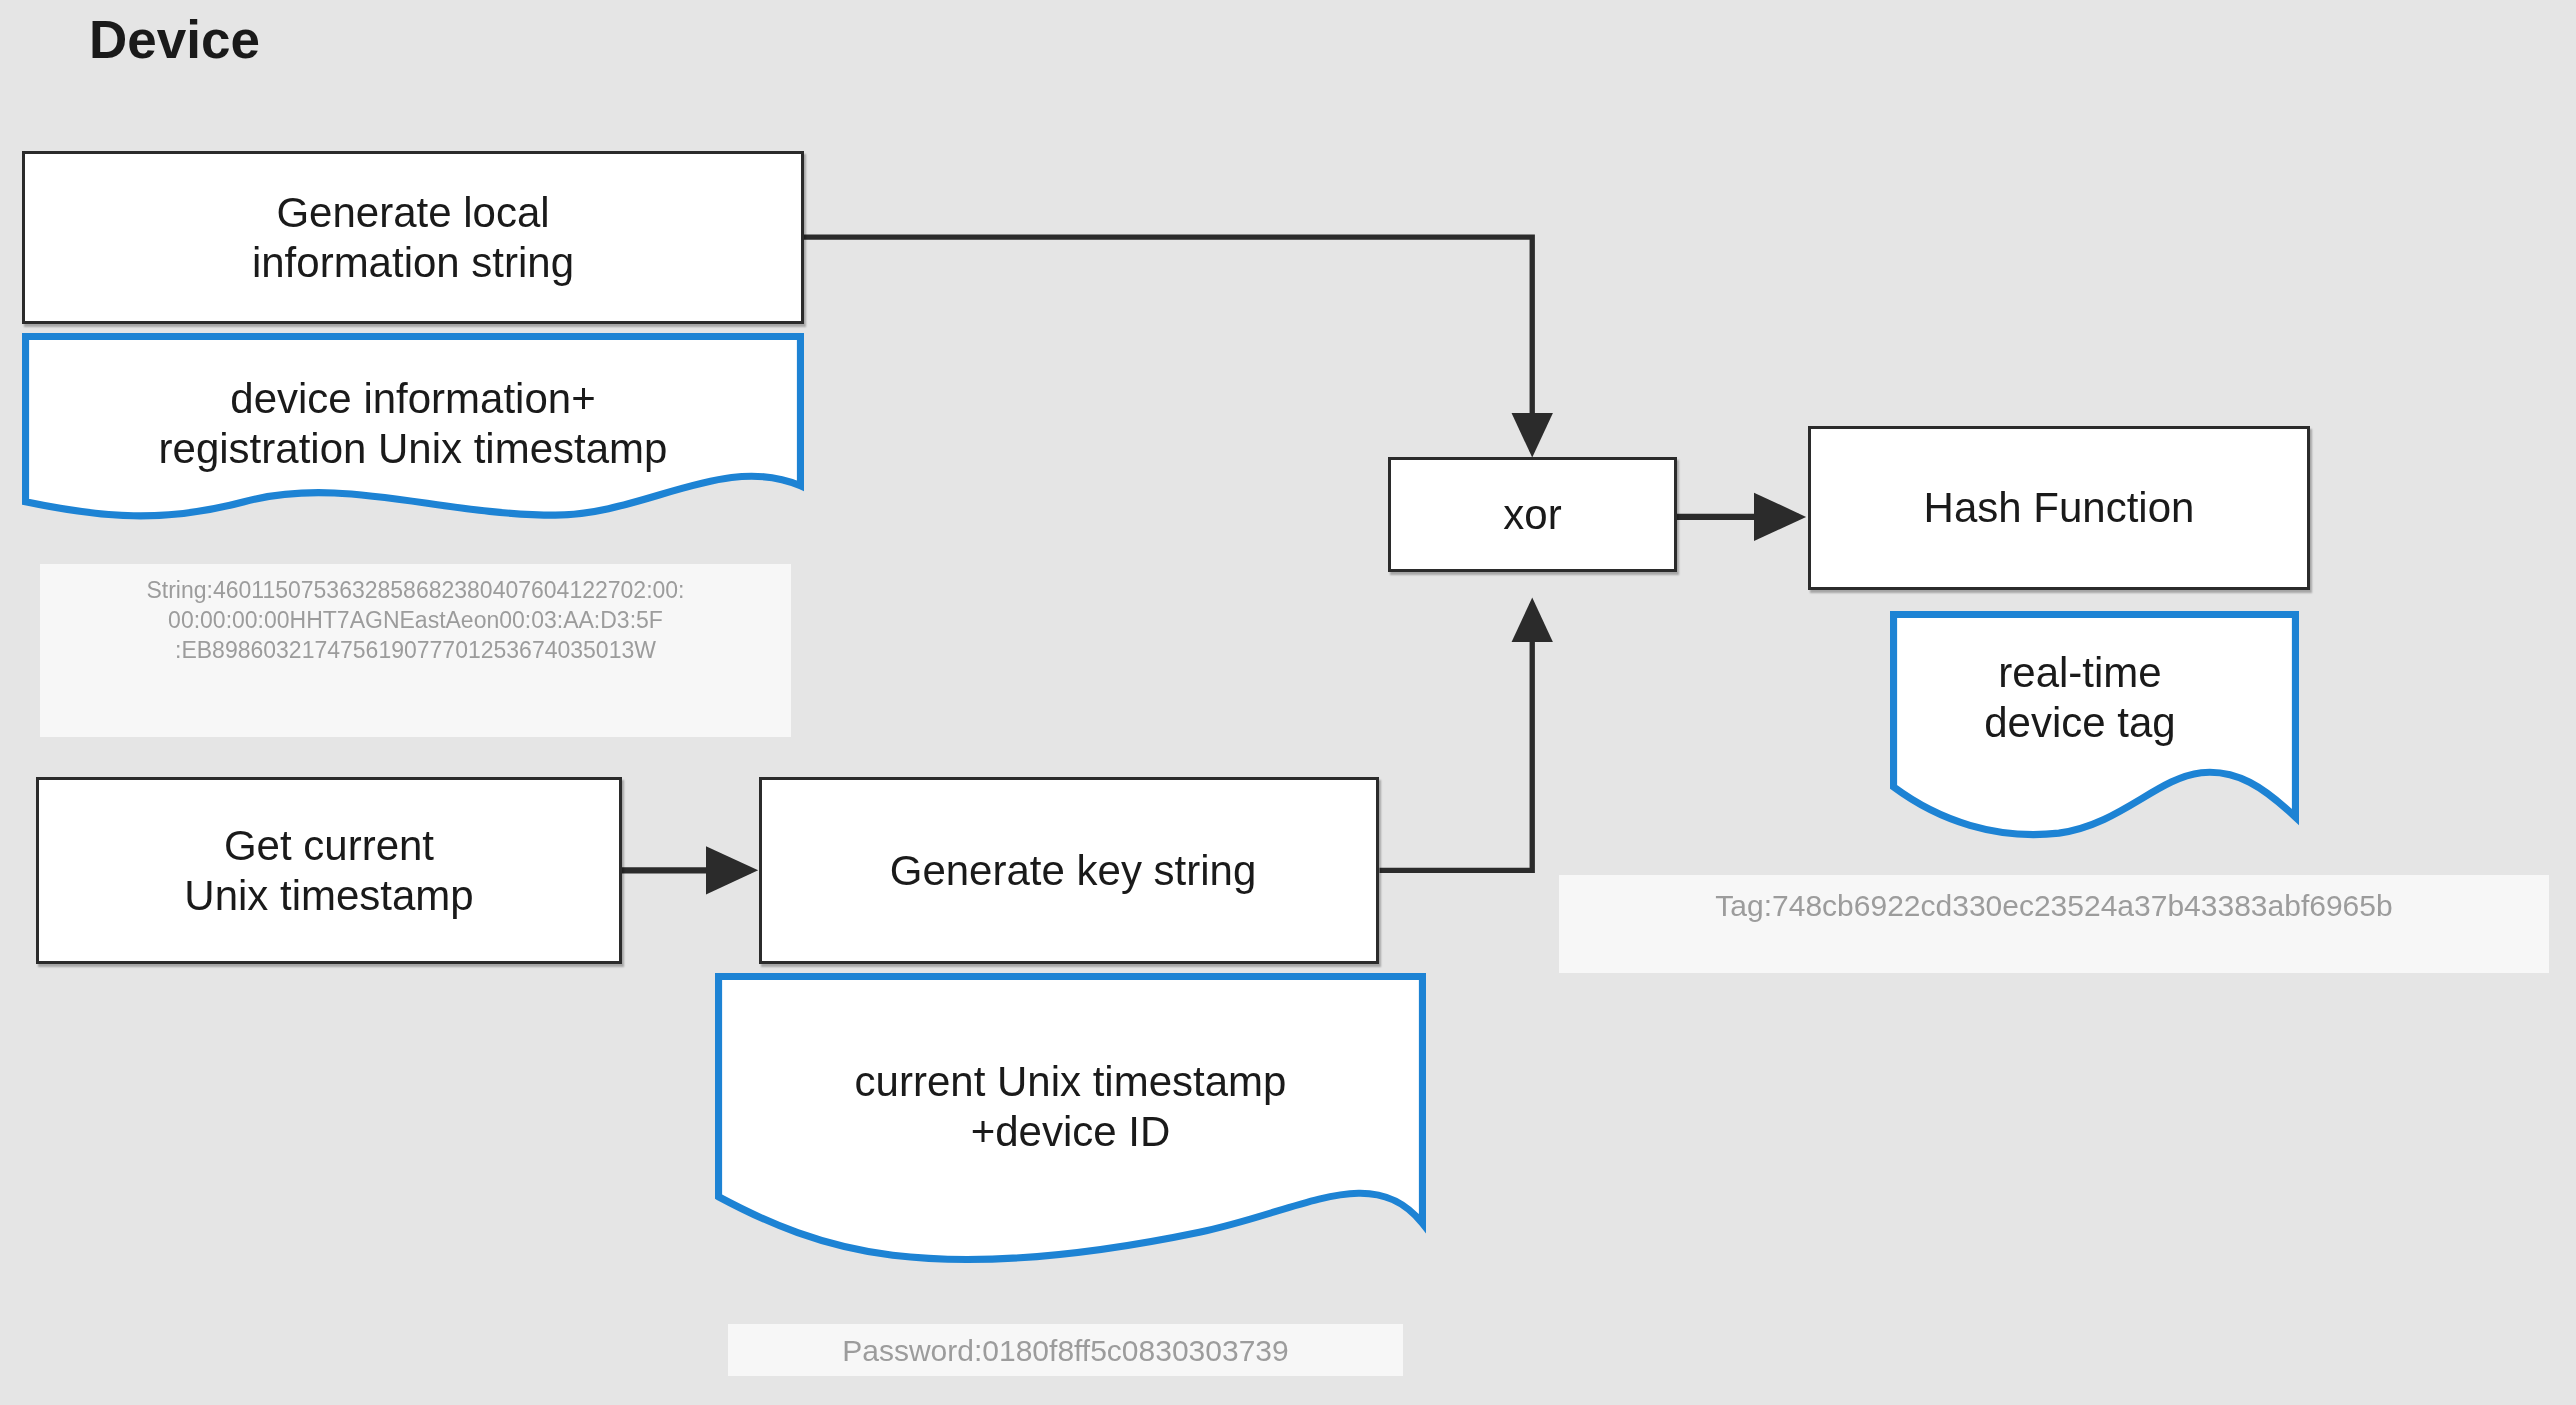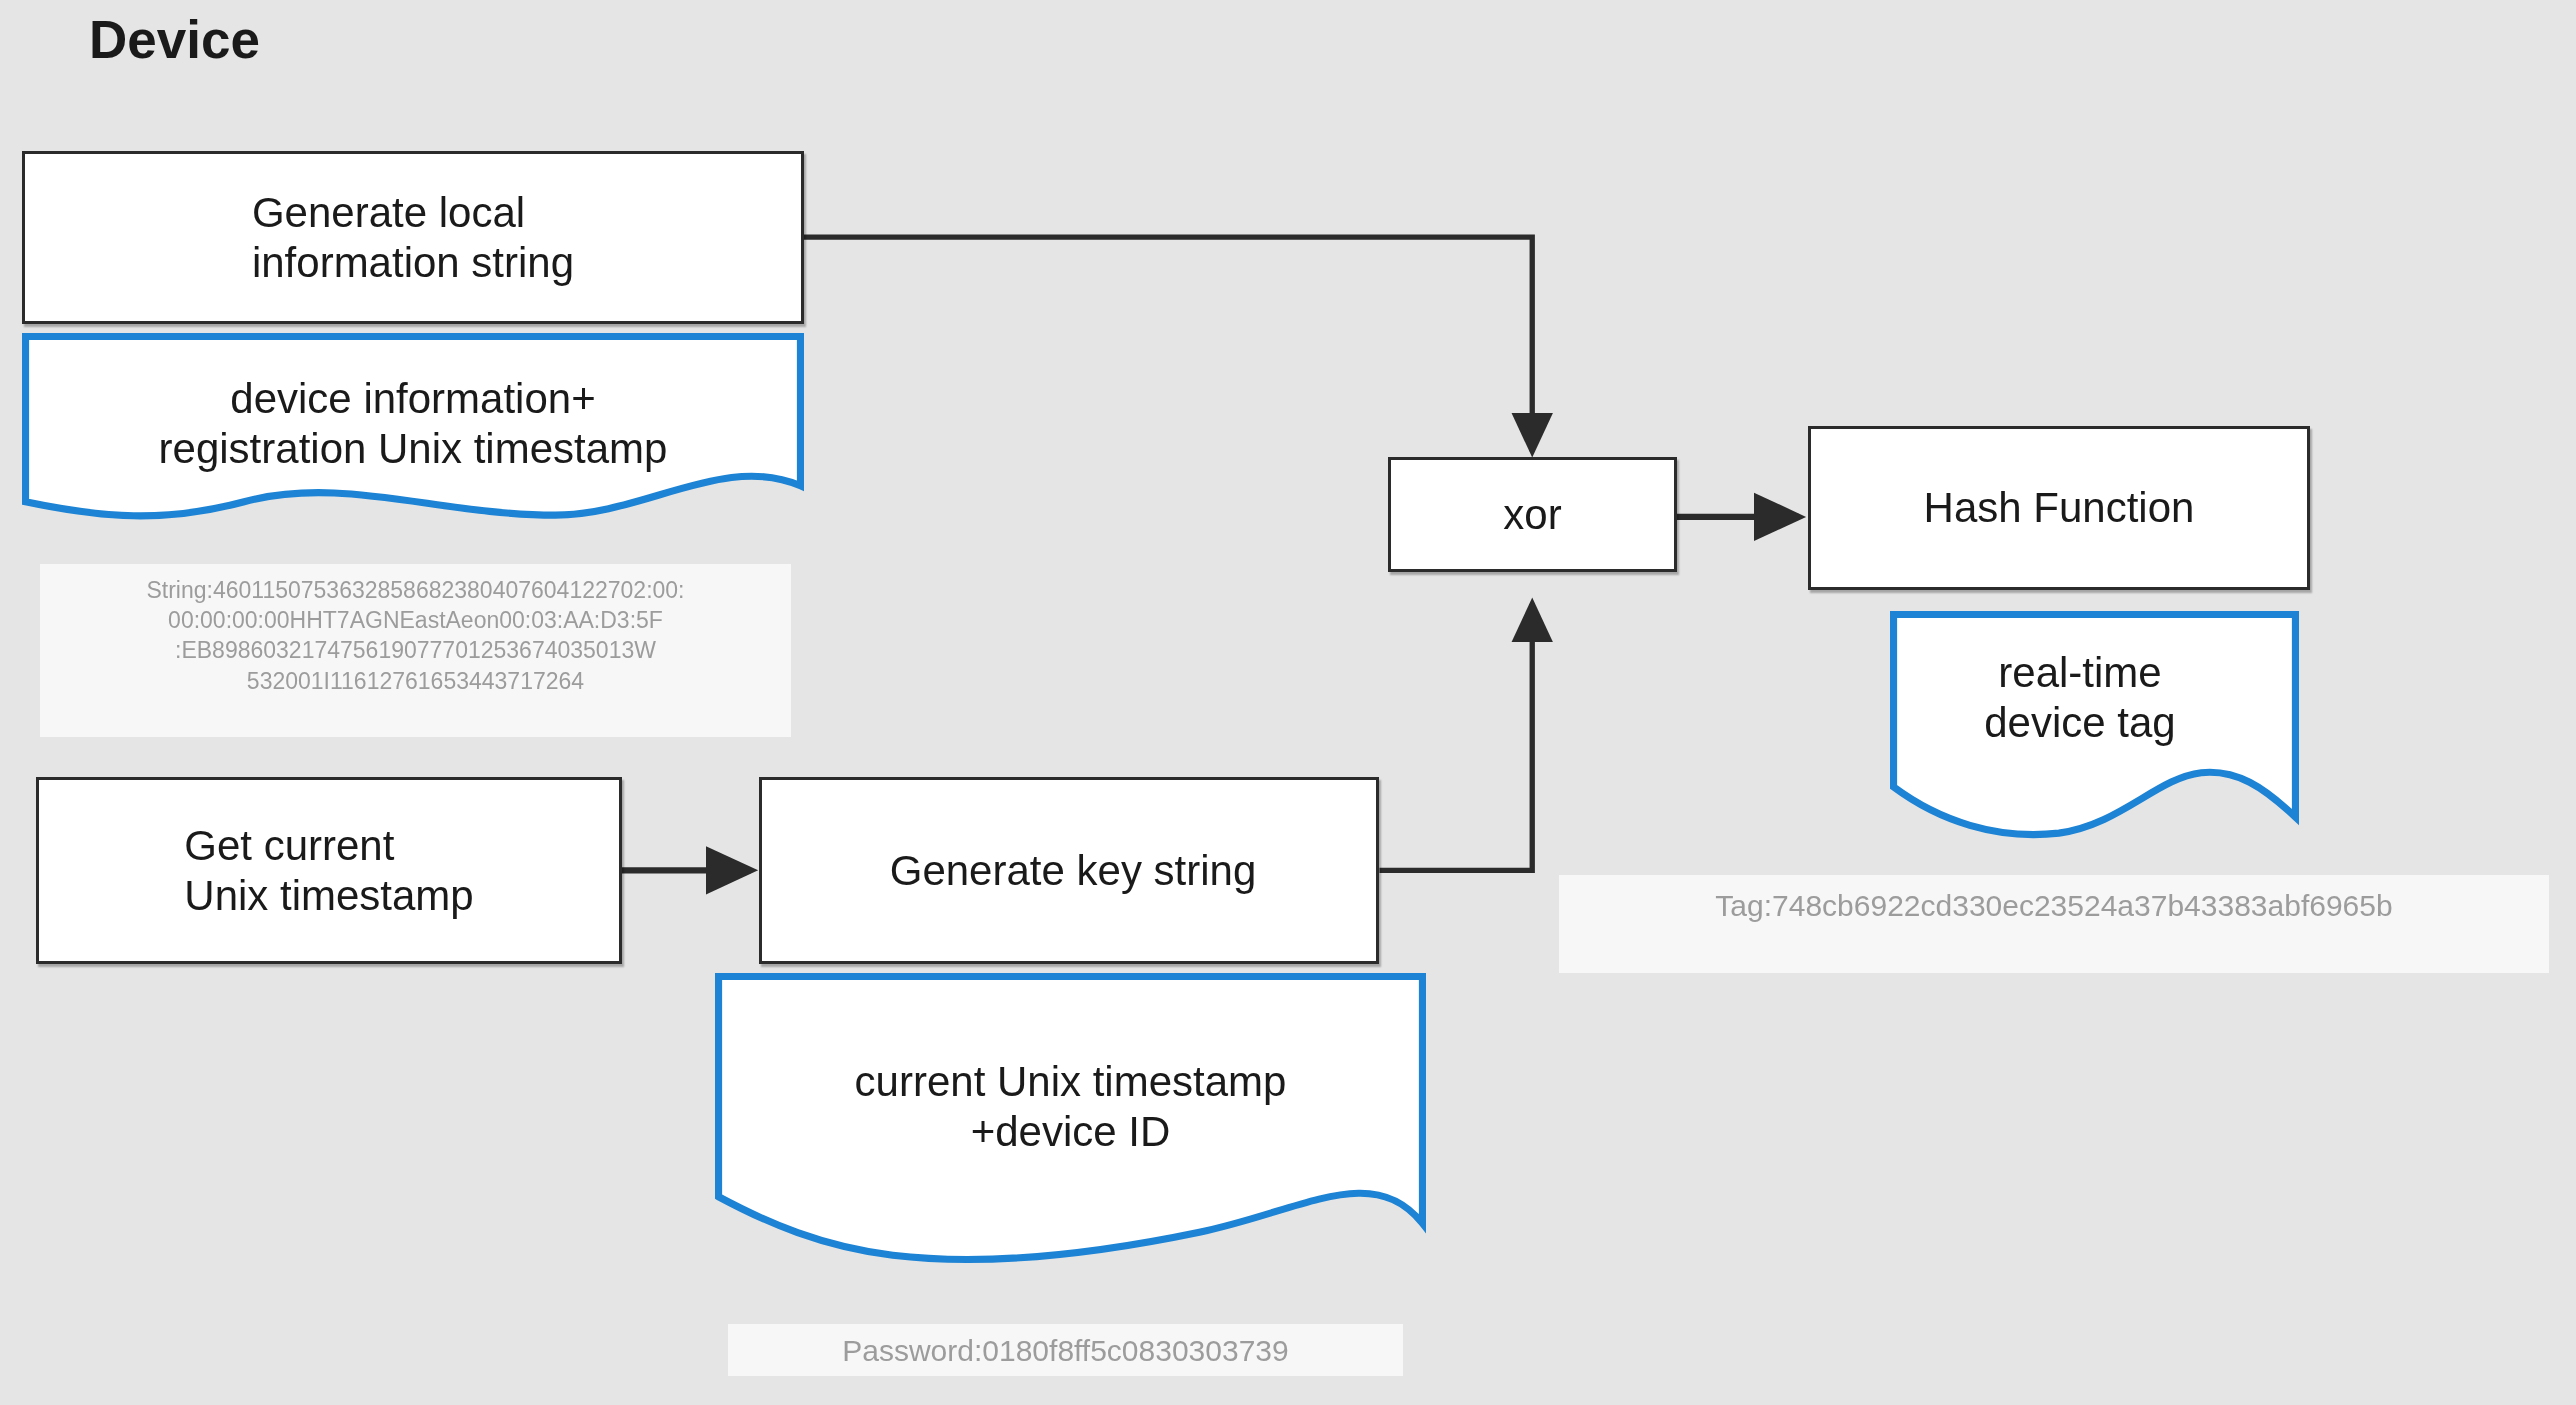--- a/index.html
+++ b/index.html
@@ -33,20 +33,21 @@
 
   
   .proc {
     position: absolute;
     box-sizing: border-box;
     border: 3.6px solid #2b2b2b;
     background: #ffffff;
     display: flex;
     align-items: center;
     justify-content: center;
+    text-align: center;
     line-height: 1.18;
     color: #1a1a1a;
     box-shadow: 1.8px 2.7px 1.8px rgba(0,0,0,0.28);
   }
   .proc .lbl { display: block; }
 
   
   .doc {
     position: absolute;
   }
@@ -162,21 +163,20 @@
     <div class="doc-text" style="top:37px;font-size:42px;">
       <span class="lbl">real-time</span><br>
       <span class="lbl">device tag</span>
     </div>
   </div>
 
   <div class="caption" style="left:40px;top:564px;width:751px;height:173px;font-size:23px;padding-top:10.7px;">
     <span class="cap-line">String:4601150753632858682380407604122702:00:</span>
     <span class="cap-line">00:00:00:00HHT7AGNEastAeon00:03:AA:D3:5F</span>
     <span class="cap-line">:EB898603217475619077701253674035013W</span>
-    <span class="cap-line">532001I11612761653443717264</span>
   </div>
 
   <div class="caption" style="left:1559px;top:875px;width:990px;height:98px;font-size:30px;padding-top:10.7px;">
     <span class="cap-line">Tag:748cb6922cd330ec23524a37b43383abf6965b</span>
   </div>
 
   <div class="caption" style="left:728px;top:1324px;width:675px;height:52px;font-size:30px;padding-top:7px;">
     <span class="cap-line">Password:0180f8ff5c0830303739</span>
   </div>
 

